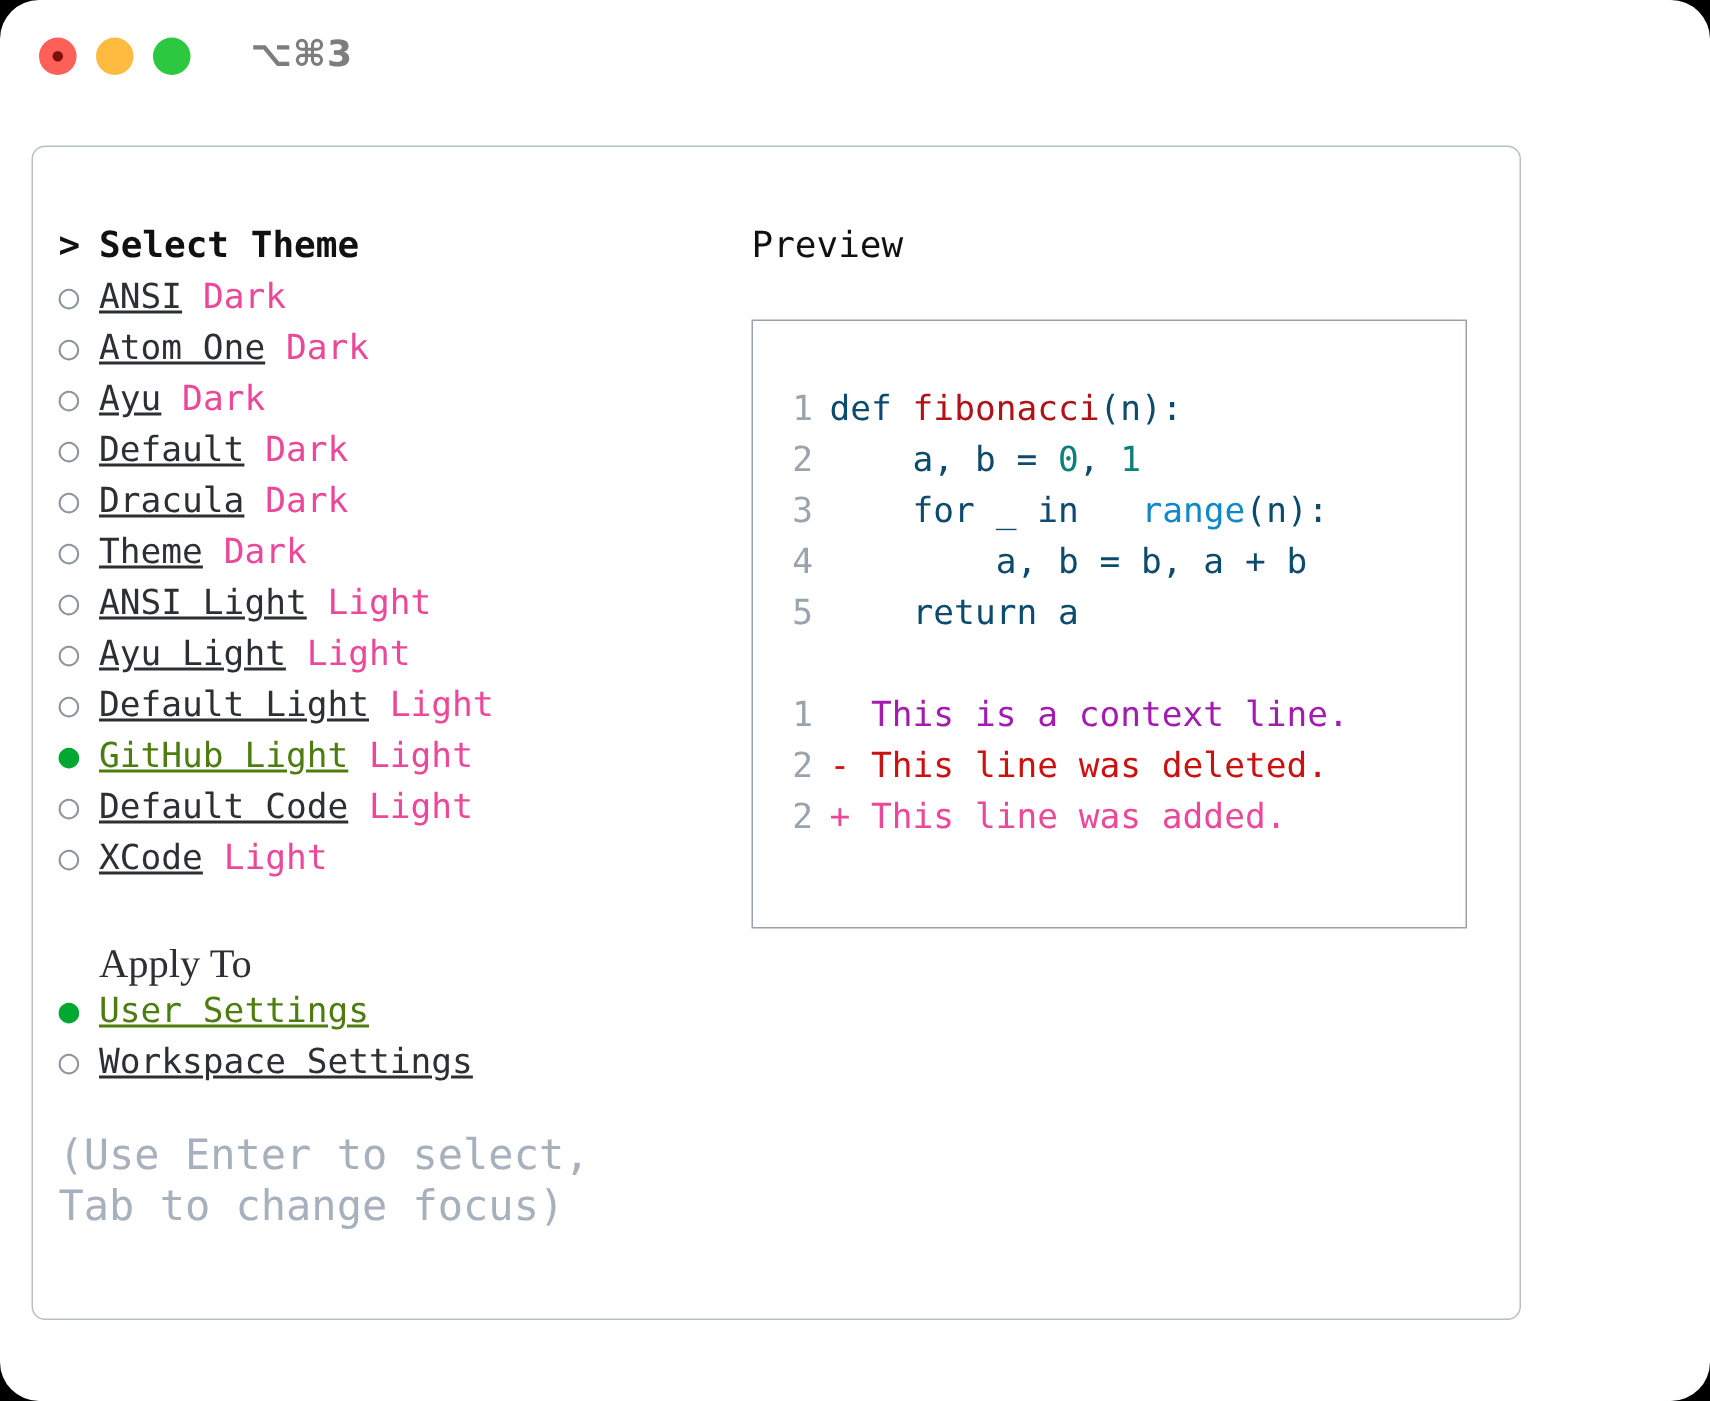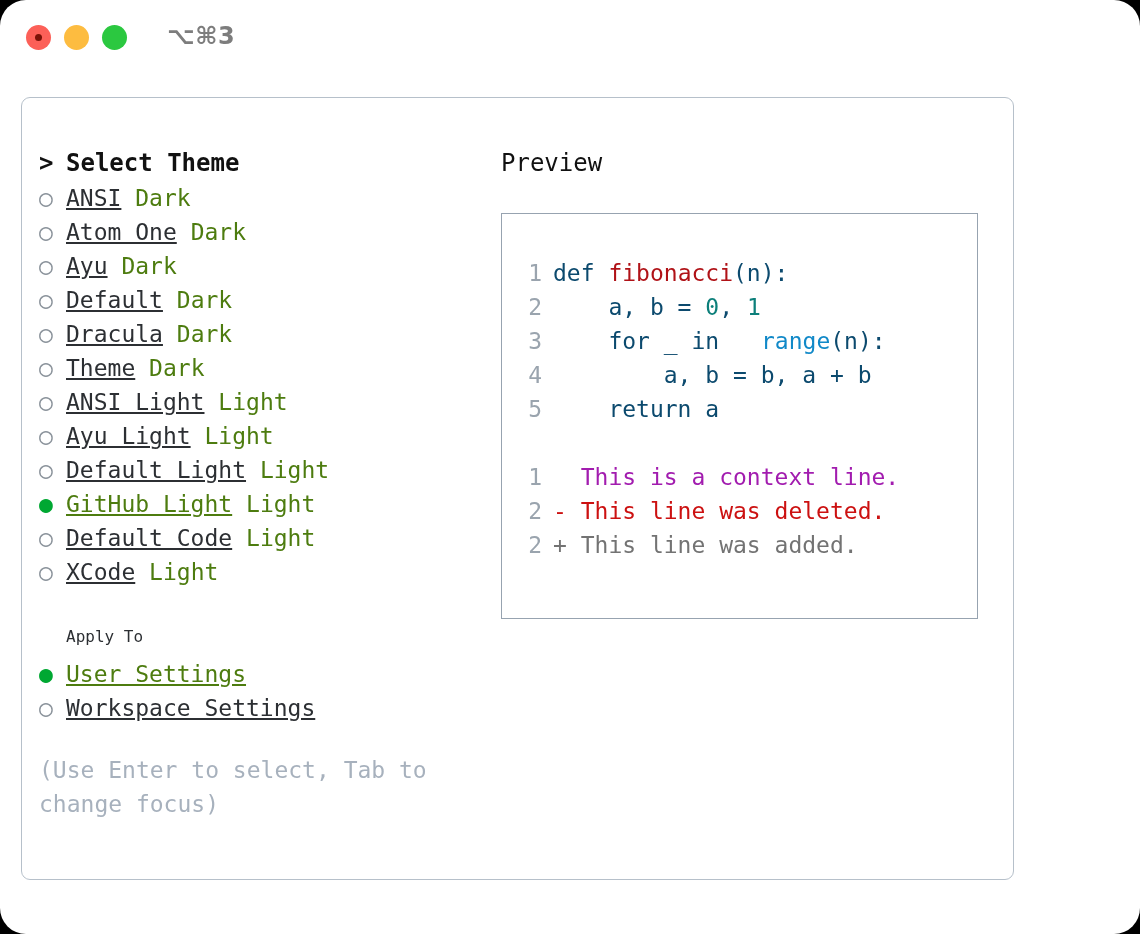--- a/index.html
+++ b/index.html
@@ -115,33 +115,34 @@
   .header-caret {
     display: inline-block;
     width: 27px;
     flex: 0 0 27px;
     font-weight: bold;
     color: #111111;
   }
 
   .item-name { color: #2c2f33; text-decoration: underline; }
   .item-name.selected { color: #4d7c0f; }
-  .item-badge { color: #4d7c0f; }
+  .item-badge { color: #ec4899; }
 
   .section-label {
     color: #2c2f33;
-    font-size: 16px;
+    font-size: 27px;
+    font-family: Liberation Serif, serif;
   }
 
   .spacer-row { height: 34px; }
 
   .hint {
     margin-top: 24px;
     color: #a7b1bd;
-    font-size: 23px;
+    font-size: 28px;
     line-height: 34px;
     width: 410px;
     white-space: normal;
   }
 
   
   .right-col {
     position: absolute;
     left: 479px;
     top: 51px;
@@ -184,21 +185,21 @@
     margin-right: 11px;
   }
   .code-gap { height: 34px; }
 
   .tok-plain { color: #0c4a6e; }
   .tok-func  { color: #b01217; }
   .tok-num   { color: #0c7f7a; }
   .tok-builtin { color: #1189c8; margin-left: 28px; }
   .tok-ctx   { color: #a21caf; }
   .tok-del   { color: #cc1111; }
-  .tok-add   { color: #737373; }
+  .tok-add   { color: #ec4899; }
 </style>
 </head>
 <body>
 
 <div class="window">
 
   <div class="titlebar">
     <div class="traffic">
       <span class="dot dot-close"></span>
       <span class="dot dot-min"></span>

